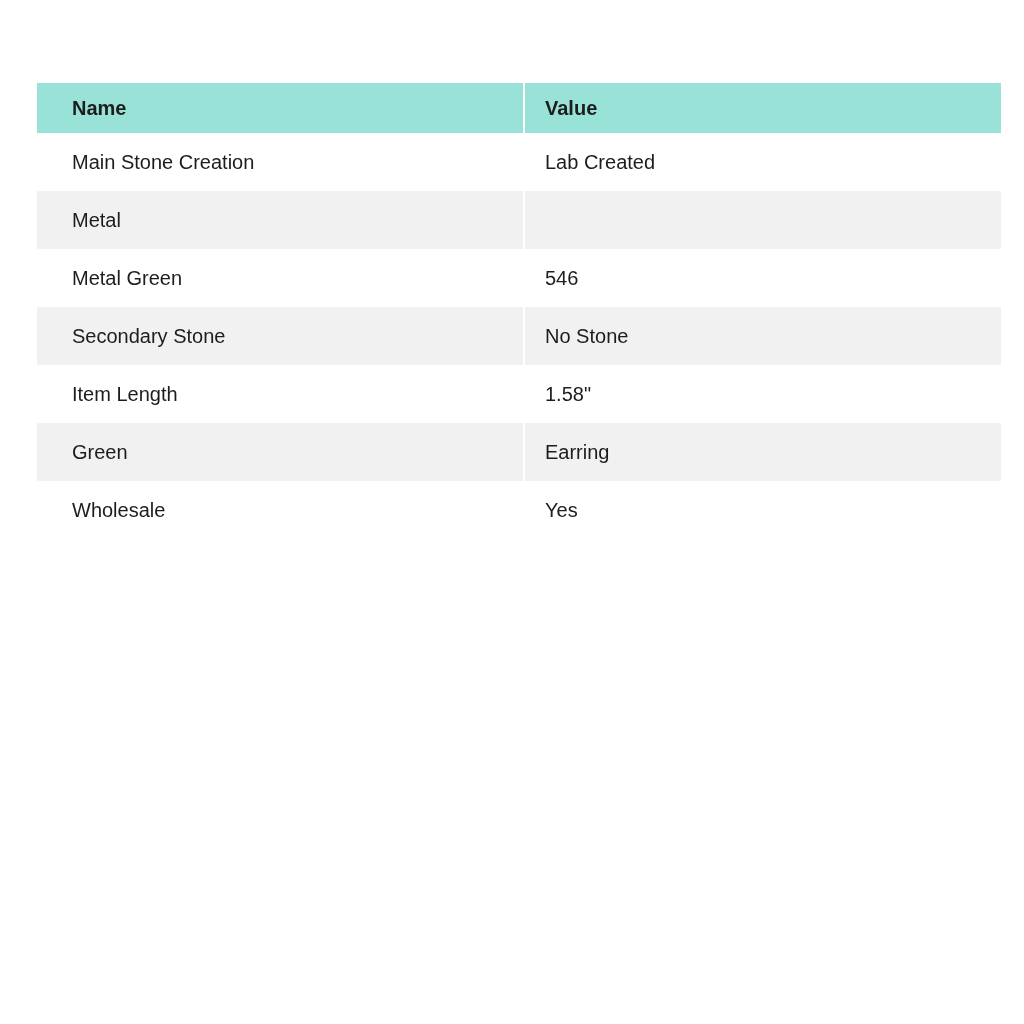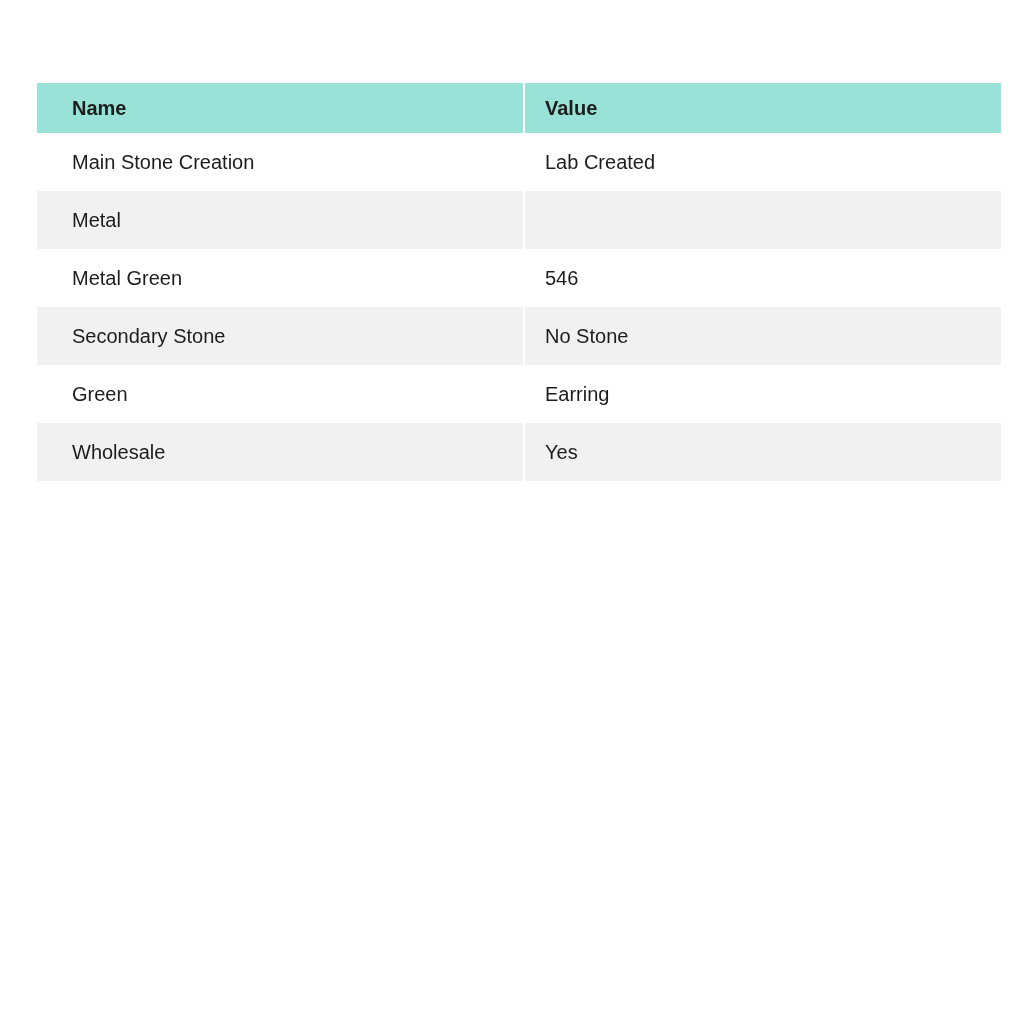--- a/index.html
+++ b/index.html
@@ -74,20 +74,24 @@
     </div>
     <div class="trow">
       <div class="cell name">Metal Green</div>
       <div class="cell value">546</div>
     </div>
     <div class="trow">
       <div class="cell name">Secondary Stone</div>
       <div class="cell value">No Stone</div>
     </div>
     <div class="trow">
+      <div class="cell name">Item Length</div>
+      <div class="cell value">1.58"</div>
+    </div>
+    <div class="trow">
       <div class="cell name">Green</div>
       <div class="cell value">Earring</div>
     </div>
     <div class="trow">
       <div class="cell name">Wholesale</div>
       <div class="cell value">Yes</div>
     </div>
   </div>
 
 </div>

